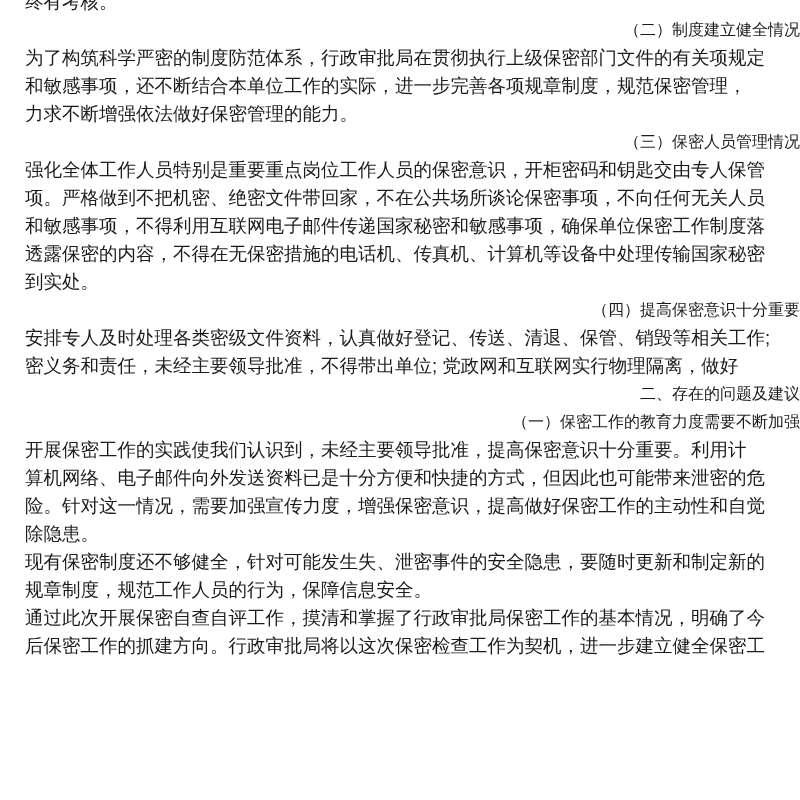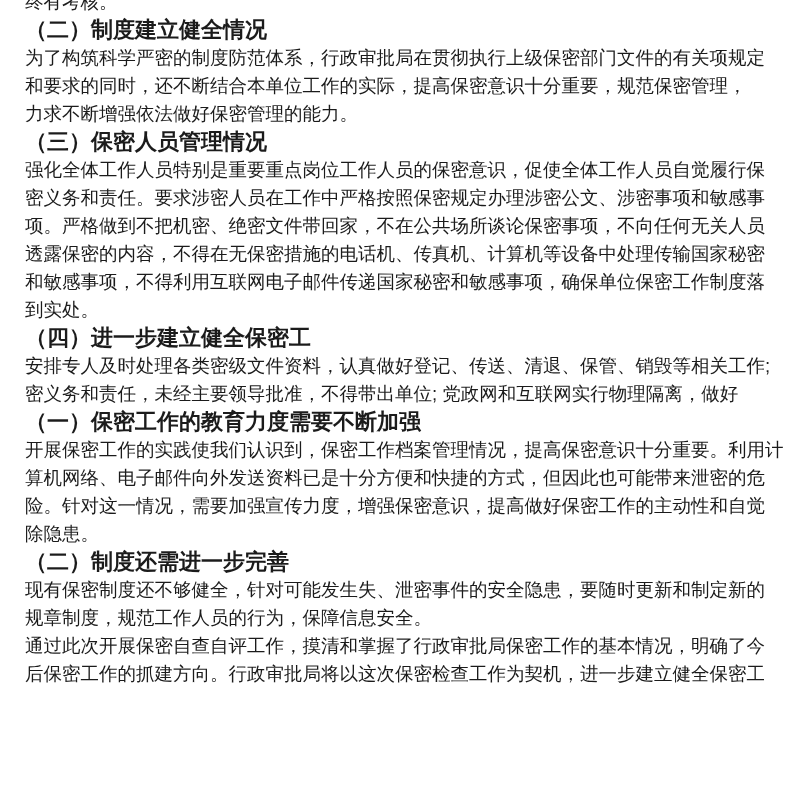--- a/index.html
+++ b/index.html
@@ -19,68 +19,68 @@
     color: #1b1b1b;
     font-size: 18.5px;
   }
   .block { margin: 0; padding: 0; }
   .line {
     height: 28px;
     line-height: 28px;
     white-space: nowrap;
   }
   .heading .line {
-    font-weight: 700;
-    font-size: 22px;
+    font-weight: 400;
+    font-size: 16px;
+    text-align: right;
   }
 </style>
 </head>
 <body>
 
 <main data-name="document-page">
     <div class="block paragraph" data-name="paragraph">
       <div class="line" data-name="text-line">终有考核。</div>
     </div>
     <div class="block heading" data-name="section-heading">
       <div class="line" data-name="text-line">（二）制度建立健全情况</div>
     </div>
     <div class="block paragraph" data-name="paragraph">
       <div class="line" data-name="text-line">为了构筑科学严密的制度防范体系，行政审批局在贯彻执行上级保密部门文件的有关项规定</div>
-      <div class="line" data-name="text-line">和要求的同时，还不断结合本单位工作的实际，提高保密意识十分重要，规范保密管理，</div>
+      <div class="line" data-name="text-line">和敏感事项，还不断结合本单位工作的实际，进一步完善各项规章制度，规范保密管理，</div>
       <div class="line" data-name="text-line">力求不断增强依法做好保密管理的能力。</div>
     </div>
     <div class="block heading" data-name="section-heading">
       <div class="line" data-name="text-line">（三）保密人员管理情况</div>
     </div>
     <div class="block paragraph" data-name="paragraph">
-      <div class="line" data-name="text-line">强化全体工作人员特别是重要重点岗位工作人员的保密意识，促使全体工作人员自觉履行保</div>
-      <div class="line" data-name="text-line">密义务和责任。要求涉密人员在工作中严格按照保密规定办理涉密公文、涉密事项和敏感事</div>
+      <div class="line" data-name="text-line">强化全体工作人员特别是重要重点岗位工作人员的保密意识，开柜密码和钥匙交由专人保管</div>
       <div class="line" data-name="text-line">项。严格做到不把机密、绝密文件带回家，不在公共场所谈论保密事项，不向任何无关人员</div>
+      <div class="line" data-name="text-line">和敏感事项，不得利用互联网电子邮件传递国家秘密和敏感事项，确保单位保密工作制度落</div>
       <div class="line" data-name="text-line">透露保密的内容，不得在无保密措施的电话机、传真机、计算机等设备中处理传输国家秘密</div>
-      <div class="line" data-name="text-line">和敏感事项，不得利用互联网电子邮件传递国家秘密和敏感事项，确保单位保密工作制度落</div>
       <div class="line" data-name="text-line">到实处。</div>
     </div>
     <div class="block heading" data-name="section-heading">
-      <div class="line" data-name="text-line">（四）进一步建立健全保密工</div>
+      <div class="line" data-name="text-line">（四）提高保密意识十分重要</div>
     </div>
     <div class="block paragraph" data-name="paragraph">
       <div class="line" data-name="text-line">安排专人及时处理各类密级文件资料，认真做好登记、传送、清退、保管、销毁等相关工作;</div>
       <div class="line" data-name="text-line">密义务和责任，未经主要领导批准，不得带出单位; 党政网和互联网实行物理隔离，做好</div>
     </div>
     <div class="block heading" data-name="section-heading">
+      <div class="line" data-name="text-line">二、存在的问题及建议</div>
+    </div>
+    <div class="block heading" data-name="section-heading">
       <div class="line" data-name="text-line">（一）保密工作的教育力度需要不断加强</div>
     </div>
     <div class="block paragraph" data-name="paragraph">
-      <div class="line" data-name="text-line">开展保密工作的实践使我们认识到，保密工作档案管理情况，提高保密意识十分重要。利用计</div>
+      <div class="line" data-name="text-line">开展保密工作的实践使我们认识到，未经主要领导批准，提高保密意识十分重要。利用计</div>
       <div class="line" data-name="text-line">算机网络、电子邮件向外发送资料已是十分方便和快捷的方式，但因此也可能带来泄密的危</div>
       <div class="line" data-name="text-line">险。针对这一情况，需要加强宣传力度，增强保密意识，提高做好保密工作的主动性和自觉</div>
       <div class="line" data-name="text-line">除隐患。</div>
-    </div>
-    <div class="block heading" data-name="section-heading">
-      <div class="line" data-name="text-line">（二）制度还需进一步完善</div>
     </div>
     <div class="block paragraph" data-name="paragraph">
       <div class="line" data-name="text-line">现有保密制度还不够健全，针对可能发生失、泄密事件的安全隐患，要随时更新和制定新的</div>
       <div class="line" data-name="text-line">规章制度，规范工作人员的行为，保障信息安全。</div>
     </div>
     <div class="block paragraph" data-name="paragraph">
       <div class="line" data-name="text-line">通过此次开展保密自查自评工作，摸清和掌握了行政审批局保密工作的基本情况，明确了今</div>
       <div class="line" data-name="text-line">后保密工作的抓建方向。行政审批局将以这次保密检查工作为契机，进一步建立健全保密工</div>
     </div>
   </main>

